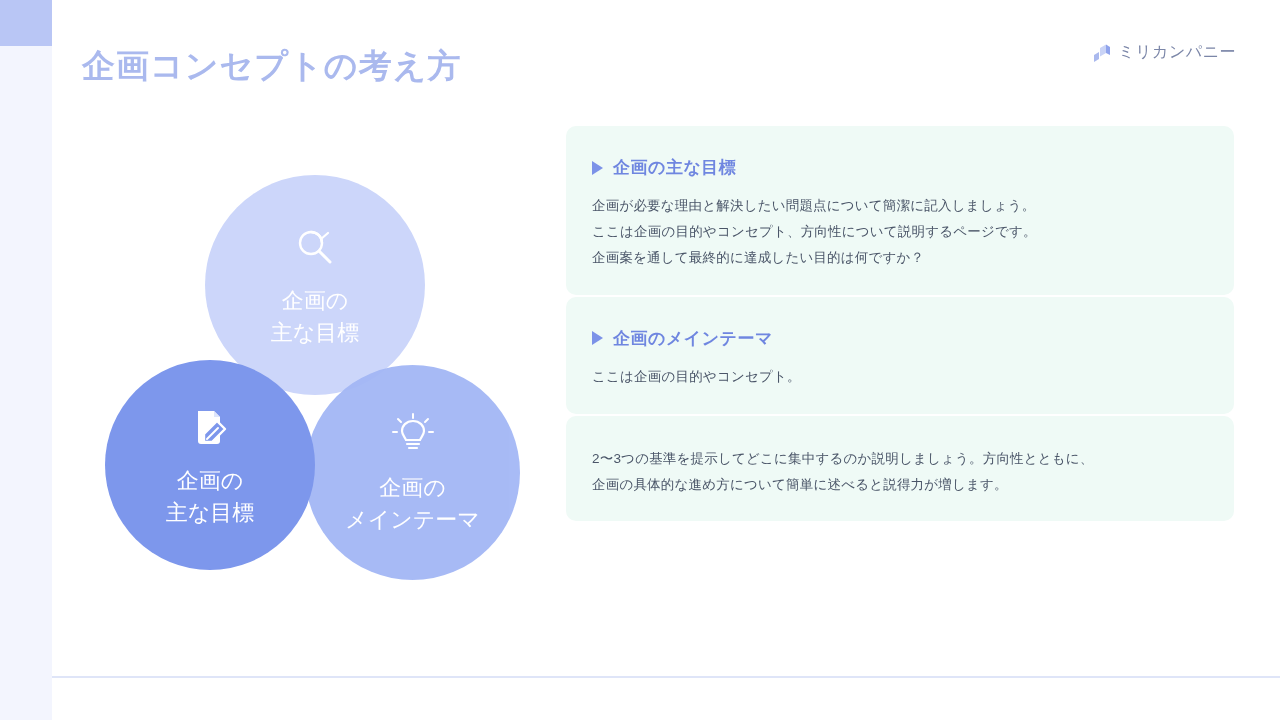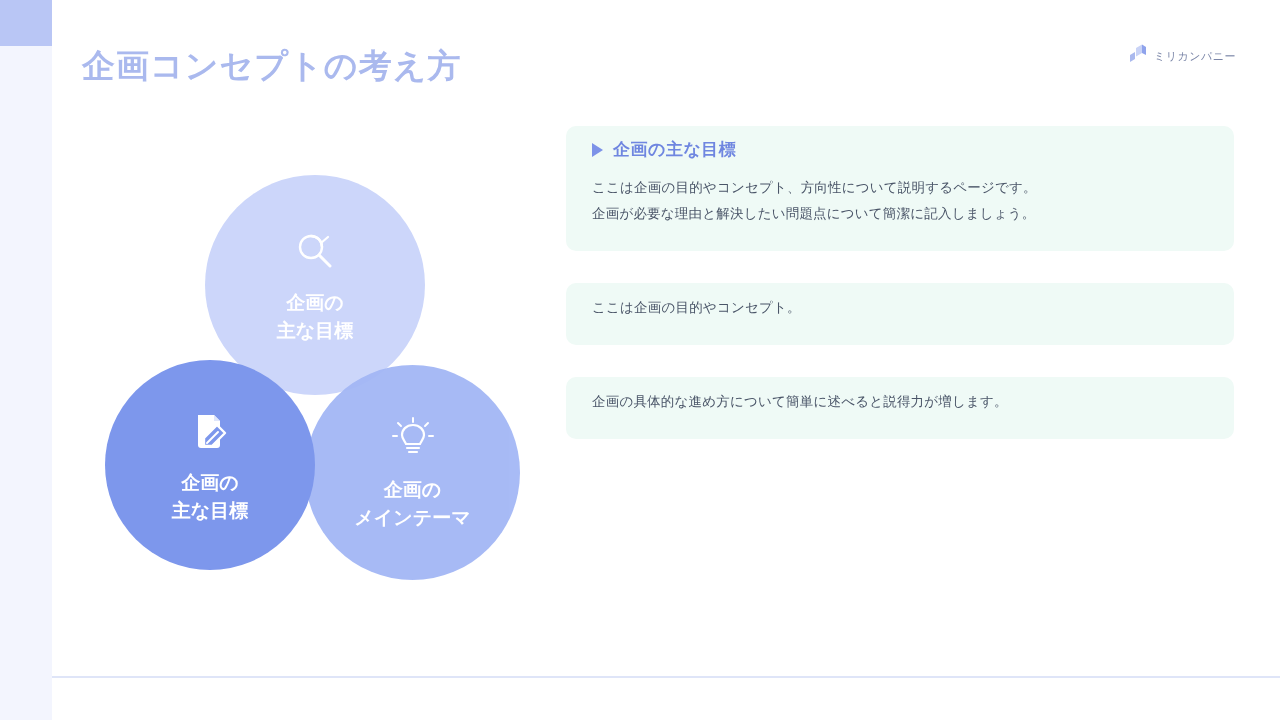--- a/index.html
+++ b/index.html
@@ -82,25 +82,24 @@
     display: flex;
     align-items: center;
     gap: 7px;
   }
   .brand-mark {
     width: 18px;
     height: 18px;
     position: relative;
   }
   .brand-name {
-    font-size: 11px;
+    font-size: 16px;
     color: #7b86a8;
     letter-spacing: 0.5px;
     white-space: nowrap;
-    margin-top: 7px;
   }
 
   
   .venn {
     position: absolute;
     left: 100px;
     top: 175px;
     width: 430px;
     height: 420px;
   }
@@ -108,22 +107,22 @@
     position: absolute;
     border-radius: 50%;
     display: flex;
     flex-direction: column;
     align-items: center;
     justify-content: center;
     color: #ffffff;
     text-align: center;
   }
   .circle .c-label {
-    font-size: 19px;
-    font-weight: bold;
+    font-size: 22px;
+    font-weight: normal;
     line-height: 1.45;
     white-space: pre-line;
     margin-top: 11px;
   }
   .circle-top {
     left: 105px;
     top: 0px;
     width: 220px;
     height: 220px;
     background: #ccd6fa;
@@ -155,22 +154,22 @@
   
   .cards {
     position: absolute;
     left: 566px;
     top: 126px;
     width: 668px;
   }
   .card {
     background: #effaf6;
     border-radius: 10px;
-    padding: 12px 26px 24px 26px;
-    margin-bottom: 32px;
+    padding: 30px 26px 24px 26px;
+    margin-bottom: 2px;
   }
   .card-head {
     display: flex;
     align-items: center;
     gap: 10px;
     margin-bottom: 14px;
   }
   .tri-icon {
     width: 0;
     height: 0;
@@ -262,27 +261,33 @@
 
   </div>
 
   <div class="cards">
 
     <div class="card">
       <div class="card-head">
         <div class="tri-icon"></div>
         <div class="card-title">企画の主な目標</div>
       </div>
+      <div class="card-line">企画が必要な理由と解決したい問題点について簡潔に記入しましょう。</div>
       <div class="card-line">ここは企画の目的やコンセプト、方向性について説明するページです。</div>
-      <div class="card-line">企画が必要な理由と解決したい問題点について簡潔に記入しましょう。</div>
+      <div class="card-line">企画案を通して最終的に達成したい目的は何ですか？</div>
     </div>
 
     <div class="card">
+      <div class="card-head">
+        <div class="tri-icon"></div>
+        <div class="card-title">企画のメインテーマ</div>
+      </div>
       <div class="card-line">ここは企画の目的やコンセプト。</div>
     </div>
 
     <div class="card">
+      <div class="card-line">2〜3つの基準を提示してどこに集中するのか説明しましょう。方向性とともに、</div>
       <div class="card-line">企画の具体的な進め方について簡単に述べると説得力が増します。</div>
     </div>
 
   </div>
 
 </div>
 
 </body></html>

